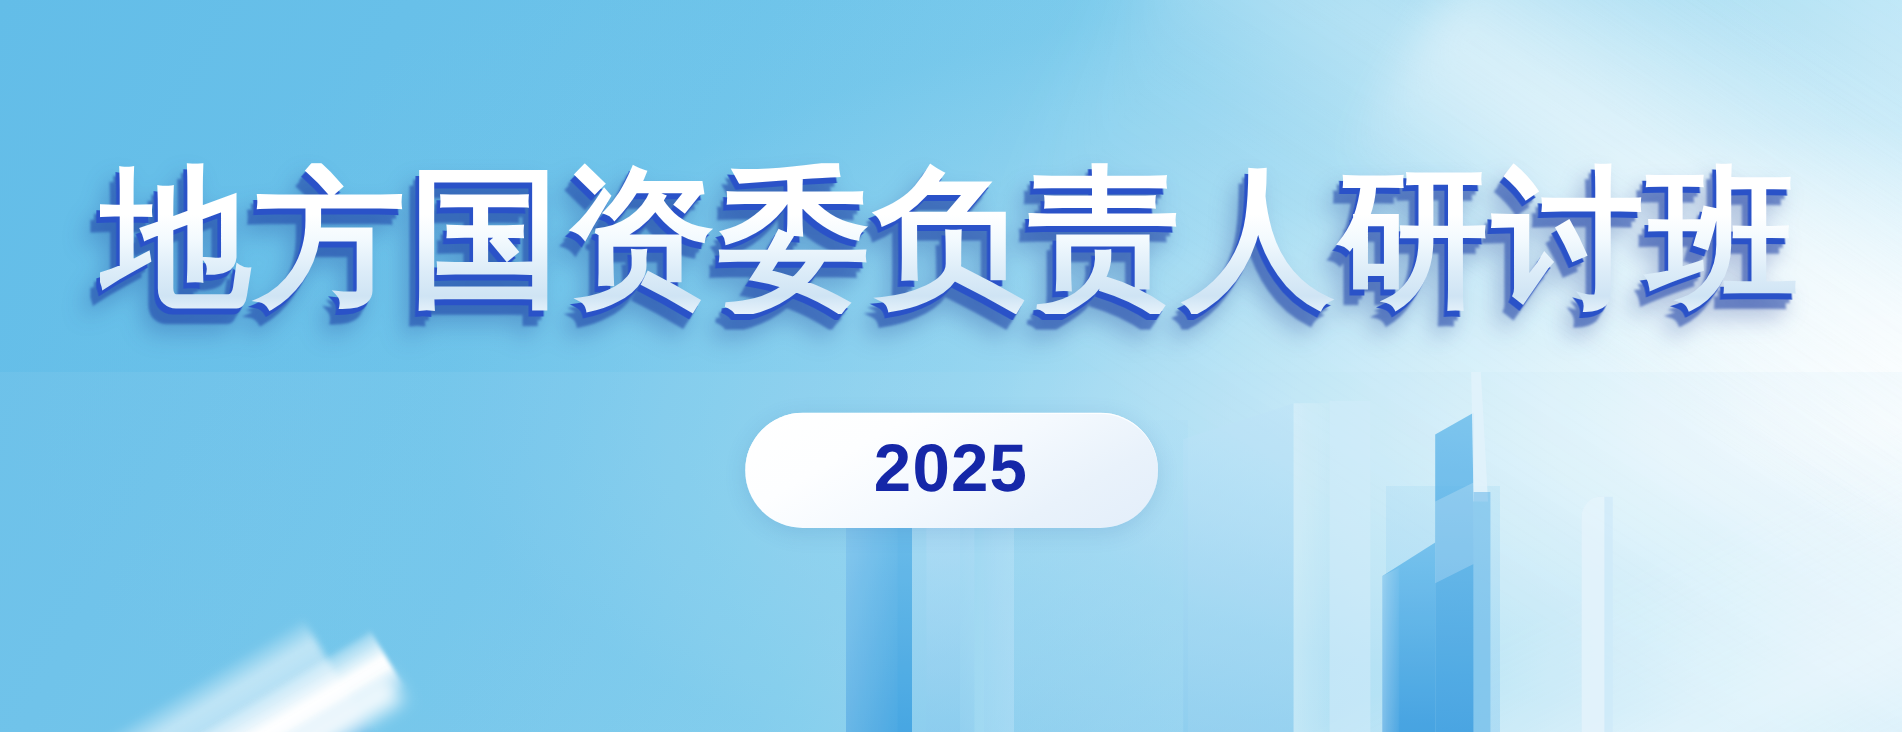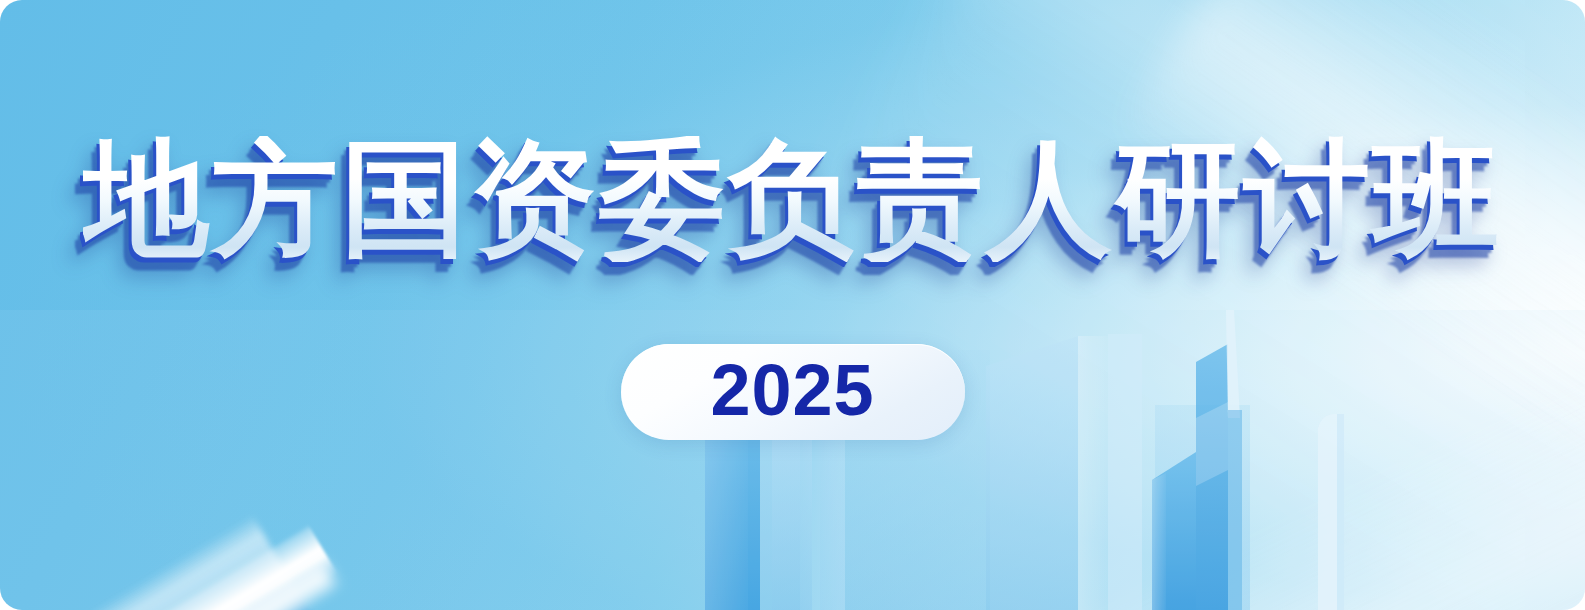--- a/index.html
+++ b/index.html
@@ -25,21 +25,20 @@
         rgba(120,195,235,0.00) 72%),
       linear-gradient(118deg,
         #63bde8 0%,
         #68c0e9 18%,
         #6ec4ea 34%,
         #7ccbec 50%,
         #93d5ef 64%,
         #b2e2f4 78%,
         #cfeefa 90%,
         #e2f4fc 100%);
-    border-radius: 22px;
   }
 
   
   .streak {
     position: absolute;
     pointer-events: none;
   }
   .streak-tr {
     
     top: -200px;
@@ -197,21 +196,21 @@
       #fdfeff 28%,
       #f4f9fe 52%,
       #e9f2fb 76%,
       #e3eefa 100%);
     box-shadow:
       0 4px 18px rgba(40,95,160,0.16),
       0 1px 0 rgba(255,255,255,0.9) inset;
   }
   .pill-text {
     font-family: "Liberation Sans", "DejaVu Sans", sans-serif;
-    font-size: 72px;
+    font-size: 56px;
     font-weight: 700;
     color: #1527a8;
     letter-spacing: 1px;
     line-height: 1;
     transform: translateY(-2px);
   }
 </style>
 </head>
 <body>
 

